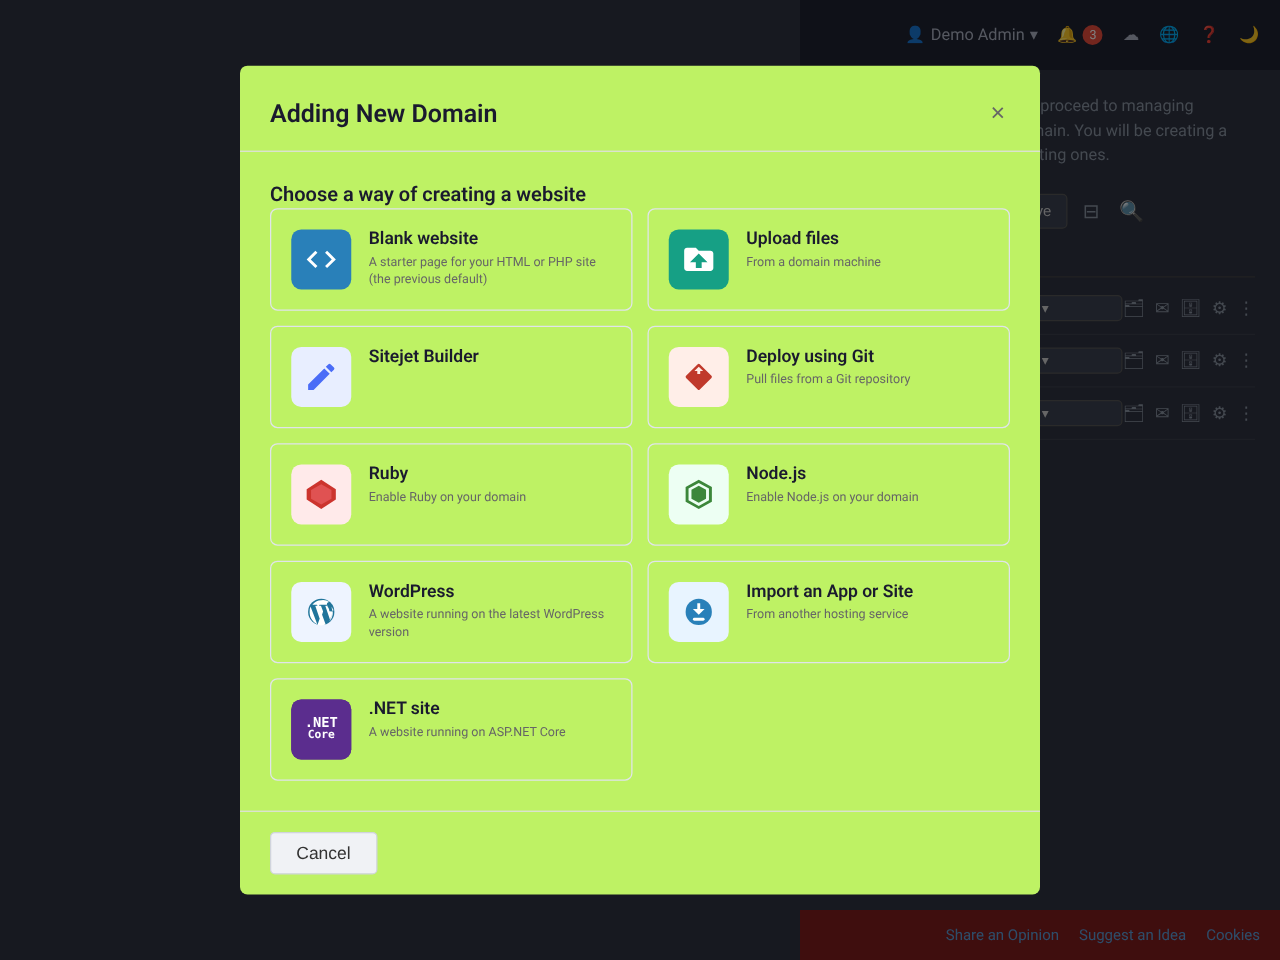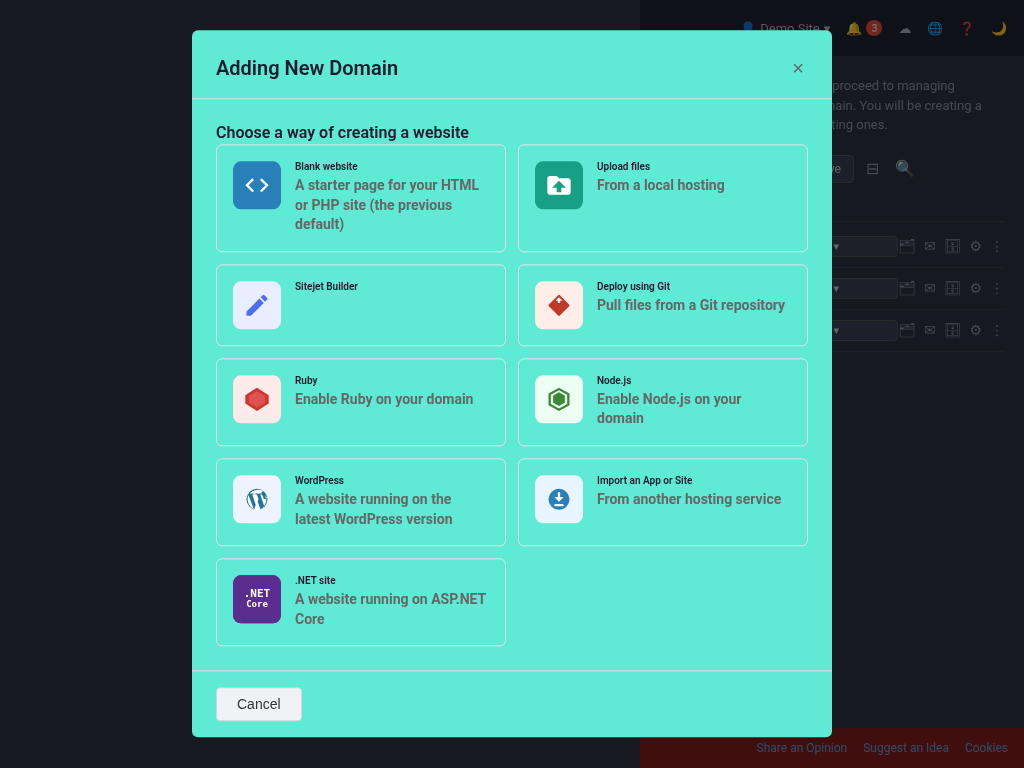--- a/index.html
+++ b/index.html
@@ -153,21 +153,21 @@
       z-index: 10;
     }
 
     
     .modal {
       position: absolute;
       top: 50%;
       left: 50%;
       transform: translate(-50%, -50%);
       width: 640px;
-      background: #5eead4;
+      background: #bef264;
       border-radius: 6px;
       z-index: 20;
       display: flex;
       flex-direction: column;
       max-height: 760px;
     }
     .modal-header {
       padding: 24px 24px 16px 24px;
       border-bottom: 1px solid #e0e0e0;
       display: flex;
@@ -226,30 +226,29 @@
       display: flex;
       align-items: center;
       justify-content: center;
       font-size: 24px;
     }
 
     .icon-blank { background: #2980b9; }
 
     .option-text {}
     .option-name {
-      font-size: 10px;
+      font-size: 14px;
       font-weight: 600;
       color: #1a1a2e;
       margin-bottom: 4px;
     }
     .option-desc {
-      font-size: 14px;
+      font-size: 10px;
       color: #666;
       line-height: 1.4;
-      font-weight: bold;
     }
 
     
     .modal-footer {
       padding: 16px 24px;
       border-top: 1px solid #e0e0e0;
       display: flex;
       align-items: flex-end;
     }
     .btn-cancel {
@@ -284,21 +283,21 @@
     .svg-icon { width: 28px; height: 28px; }
   </style>
 </head>
 <body>
 
 <div class="bg-panel"></div>
 
 <div class="topbar">
   <div class="topbar-item">
     <span>👤</span>
-    <span>Demo Site</span>
+    <span>Demo Admin</span>
     <span>▾</span>
   </div>
   <div class="topbar-item">
     <span>🔔</span>
     <span class="topbar-badge">3</span>
   </div>
   <div class="topbar-item">
     <span>☁</span>
   </div>
   <div class="topbar-item">
@@ -427,21 +426,21 @@
       </div>
 
       <div class="option-card">
         <div class="option-icon" style="background:#16a085">
           <svg class="svg-icon" viewBox="0 0 24 24" fill="white">
               <path d="M20 6h-8l-2-2H4c-1.1 0-2 .9-2 2v12c0 1.1.9 2 2 2h16c1.1 0 2-.9 2-2V8c0-1.1-.9-2-2-2zm-2 8h-4v4h-4v-4H6l6-6 6 6z"></path>
             </svg>
         </div>
         <div class="option-text">
           <div class="option-name">Upload files</div>
-          <div class="option-desc">From a local hosting</div>
+          <div class="option-desc">From a domain machine</div>
         </div>
       </div>
 
       <div class="option-card">
         <div class="option-icon" style="background:#e8eeff">
           <svg class="svg-icon" viewBox="0 0 24 24">
               <path d="M3 17.25V21h3.75L17.81 9.94l-3.75-3.75L3 17.25zM20.71 7.04a1 1 0 000-1.41l-2.34-2.34a1 1 0 00-1.41 0l-1.83 1.83 3.75 3.75 1.83-1.83z" fill="#4a6cf7"></path>
             </svg>
         </div>
         <div class="option-text">

